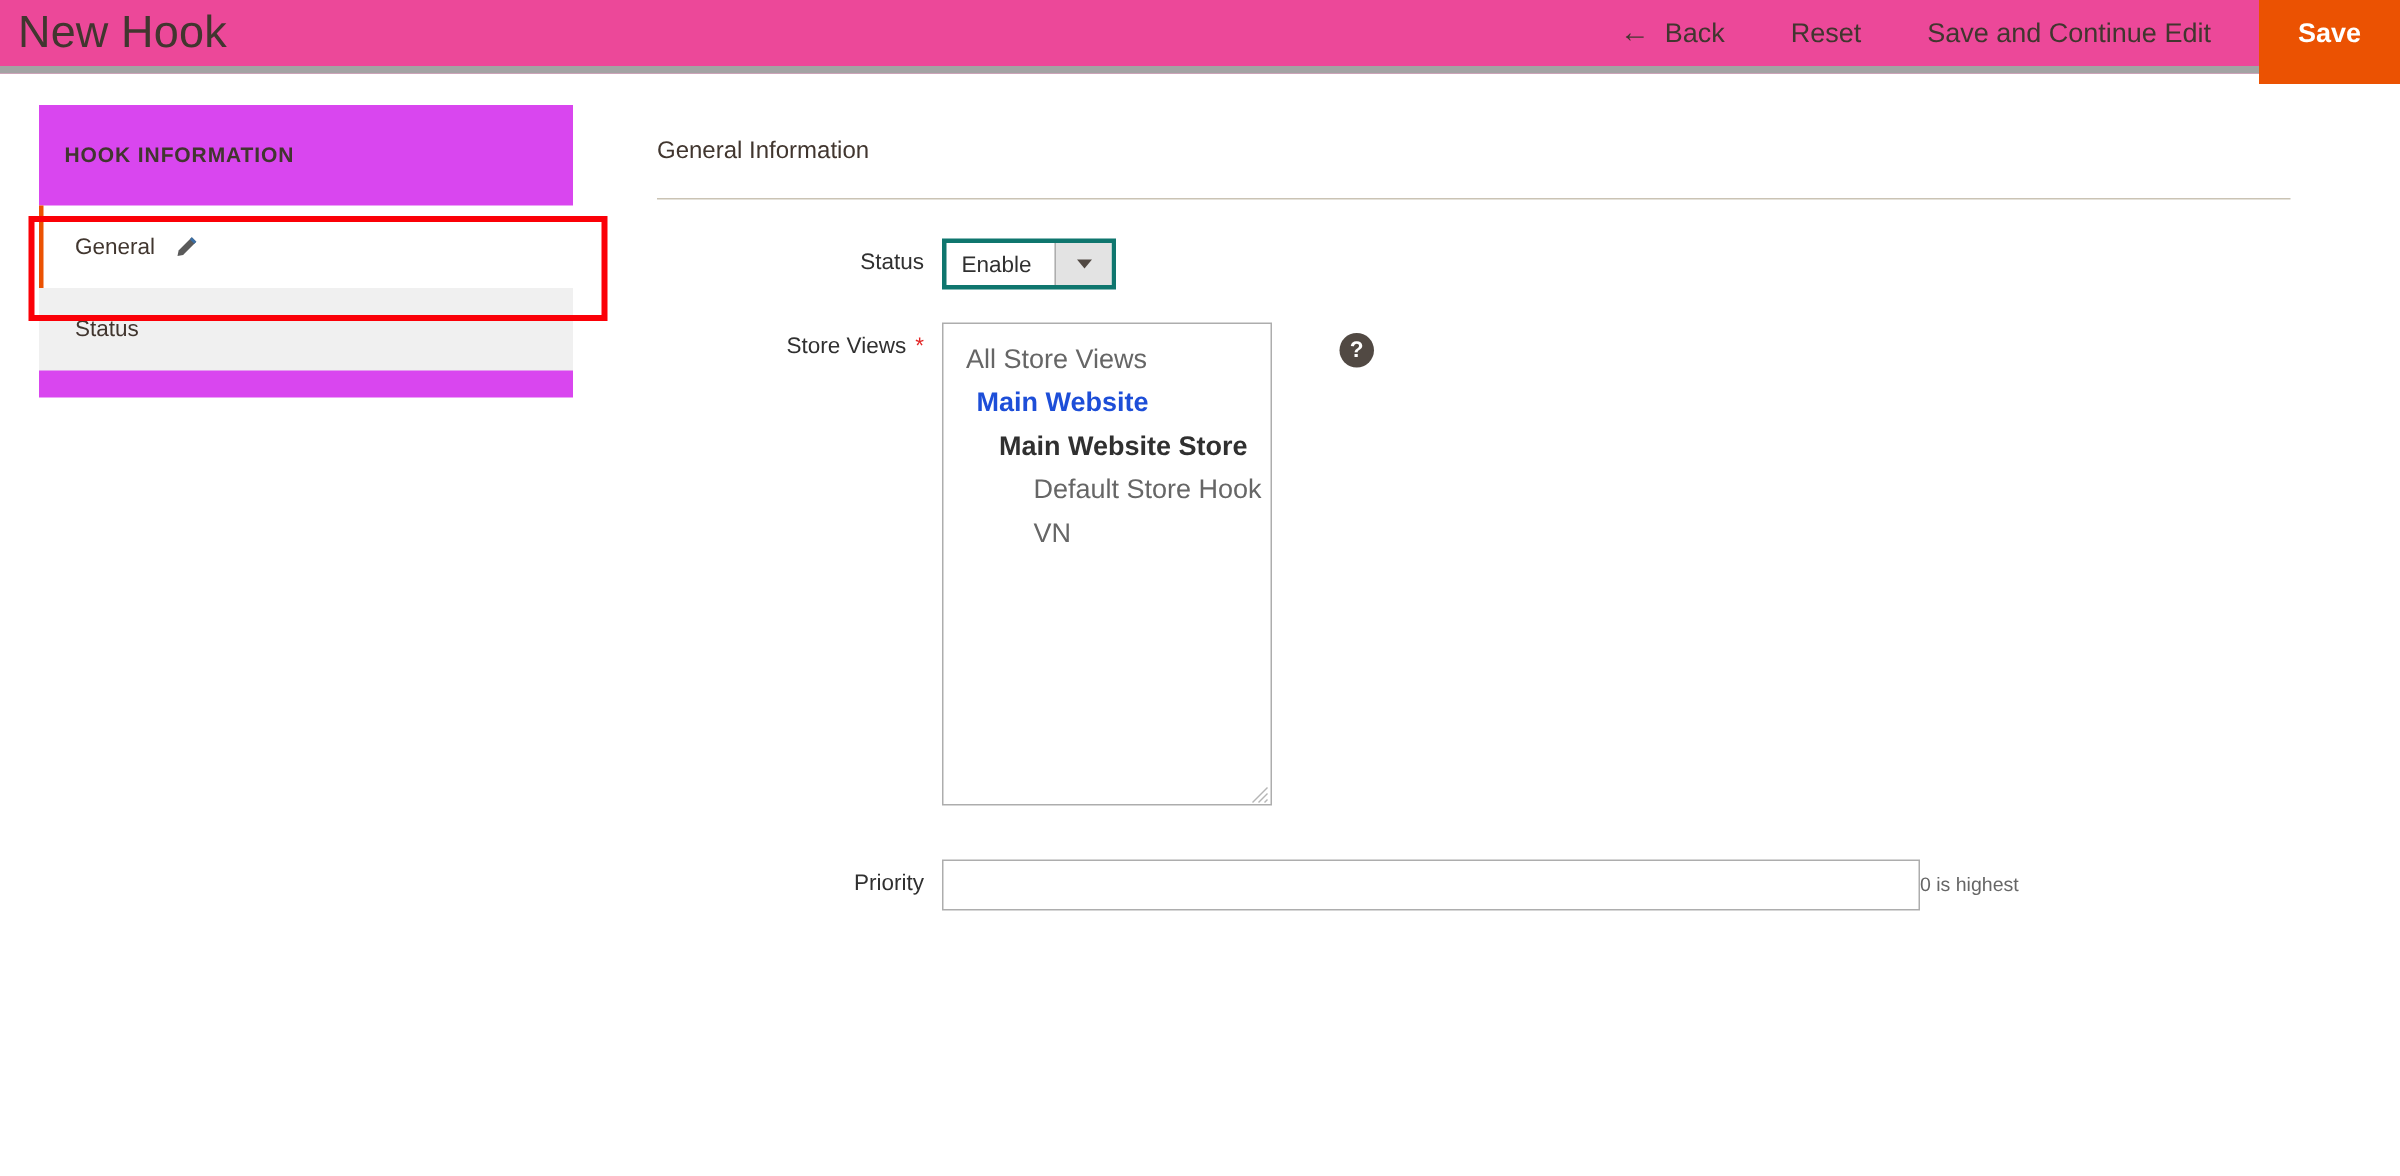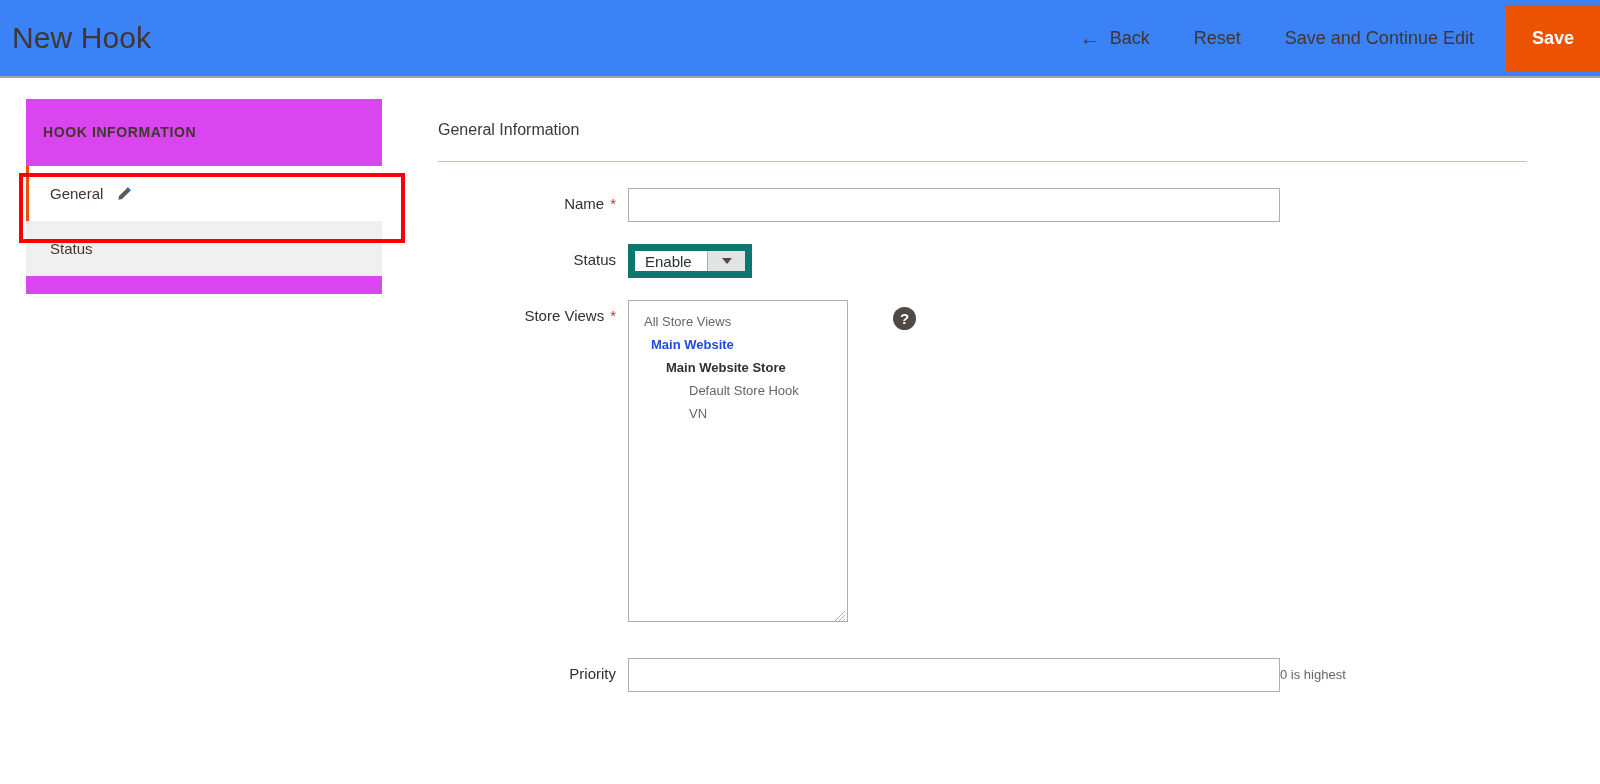--- a/index.html
+++ b/index.html
@@ -8,23 +8,23 @@
     height: 784px;
     background: #ffffff;
     font-family: "Liberation Sans", sans-serif;
     color: #333333;
     overflow: hidden;
   }
 
   
   .page-header {
     position: relative;
-    height: 78px;
-    background: #3b82f6;
-    border-bottom: 2px solid #a3a3a3;
+    height: 49px;
+    background: #ec4899;
+    border-bottom: 5px solid #a3a3a3;
     display: flex;
     align-items: center;
     justify-content: space-between;
   }
   .page-title {
     font-size: 30px;
     font-weight: 400;
     color: #41362f;
     padding-left: 12px;
     letter-spacing: 0.1px;
@@ -165,21 +165,21 @@
     font-family: "Liberation Sans", sans-serif;
     font-size: 15px;
     color: #303030;
     padding: 0 9px;
   }
 
   
   .select-box {
     display: inline-flex;
     height: 34px;
-    border: 7px solid #0f766e;
+    border: 3px solid #0f766e;
     background: #ffffff;
     cursor: pointer;
     align-items: stretch;
   }
   .select-value {
     display: flex;
     align-items: center;
     padding: 0 10px;
     font-size: 15px;
     color: #303030;
@@ -205,21 +205,21 @@
     position: relative;
     width: 220px;
     height: 322px;
     border: 1px solid #adadad;
     background: #ffffff;
     padding: 9px 0 0 0;
     overflow: hidden;
     cursor: default;
   }
   .ms-option {
-    font-size: 13px;
+    font-size: 18px;
     padding: 4px 10px;
     color: #666666;
     cursor: pointer;
     white-space: nowrap;
   }
   .ms-option.level-0 { padding-left: 15px; color: #666666; }
   .ms-option.level-1 { padding-left: 22px; font-weight: 700; color: #1d4ed8; }
   .ms-option.level-2 { padding-left: 37px; font-weight: 700; color: #303030; }
   .ms-option.level-3 { padding-left: 60px; color: #666666; }
   .resize-grip {
@@ -292,28 +292,20 @@
       </div>
     </div>
 
     <div class="annotation-box"></div>
   </div>
 
   <div class="main">
     <div class="section-title">General Information</div>
     <div class="section-rule"></div>
 
-    <div class="field-row">
-      <div class="field-label">
-        <span>Name</span><span class="req-star">*</span>
-      </div>
-      <div class="field-control">
-        <input class="text-input" type="text" value="" style="">
-      </div>
-    </div>
 
     <div class="field-row">
       <div class="field-label">Status</div>
       <div class="field-control">
         <div class="select-box">
           <span class="select-value">Enable</span>
           <span class="select-arrow">
             <span class="caret"></span>
           </span>
         </div>

